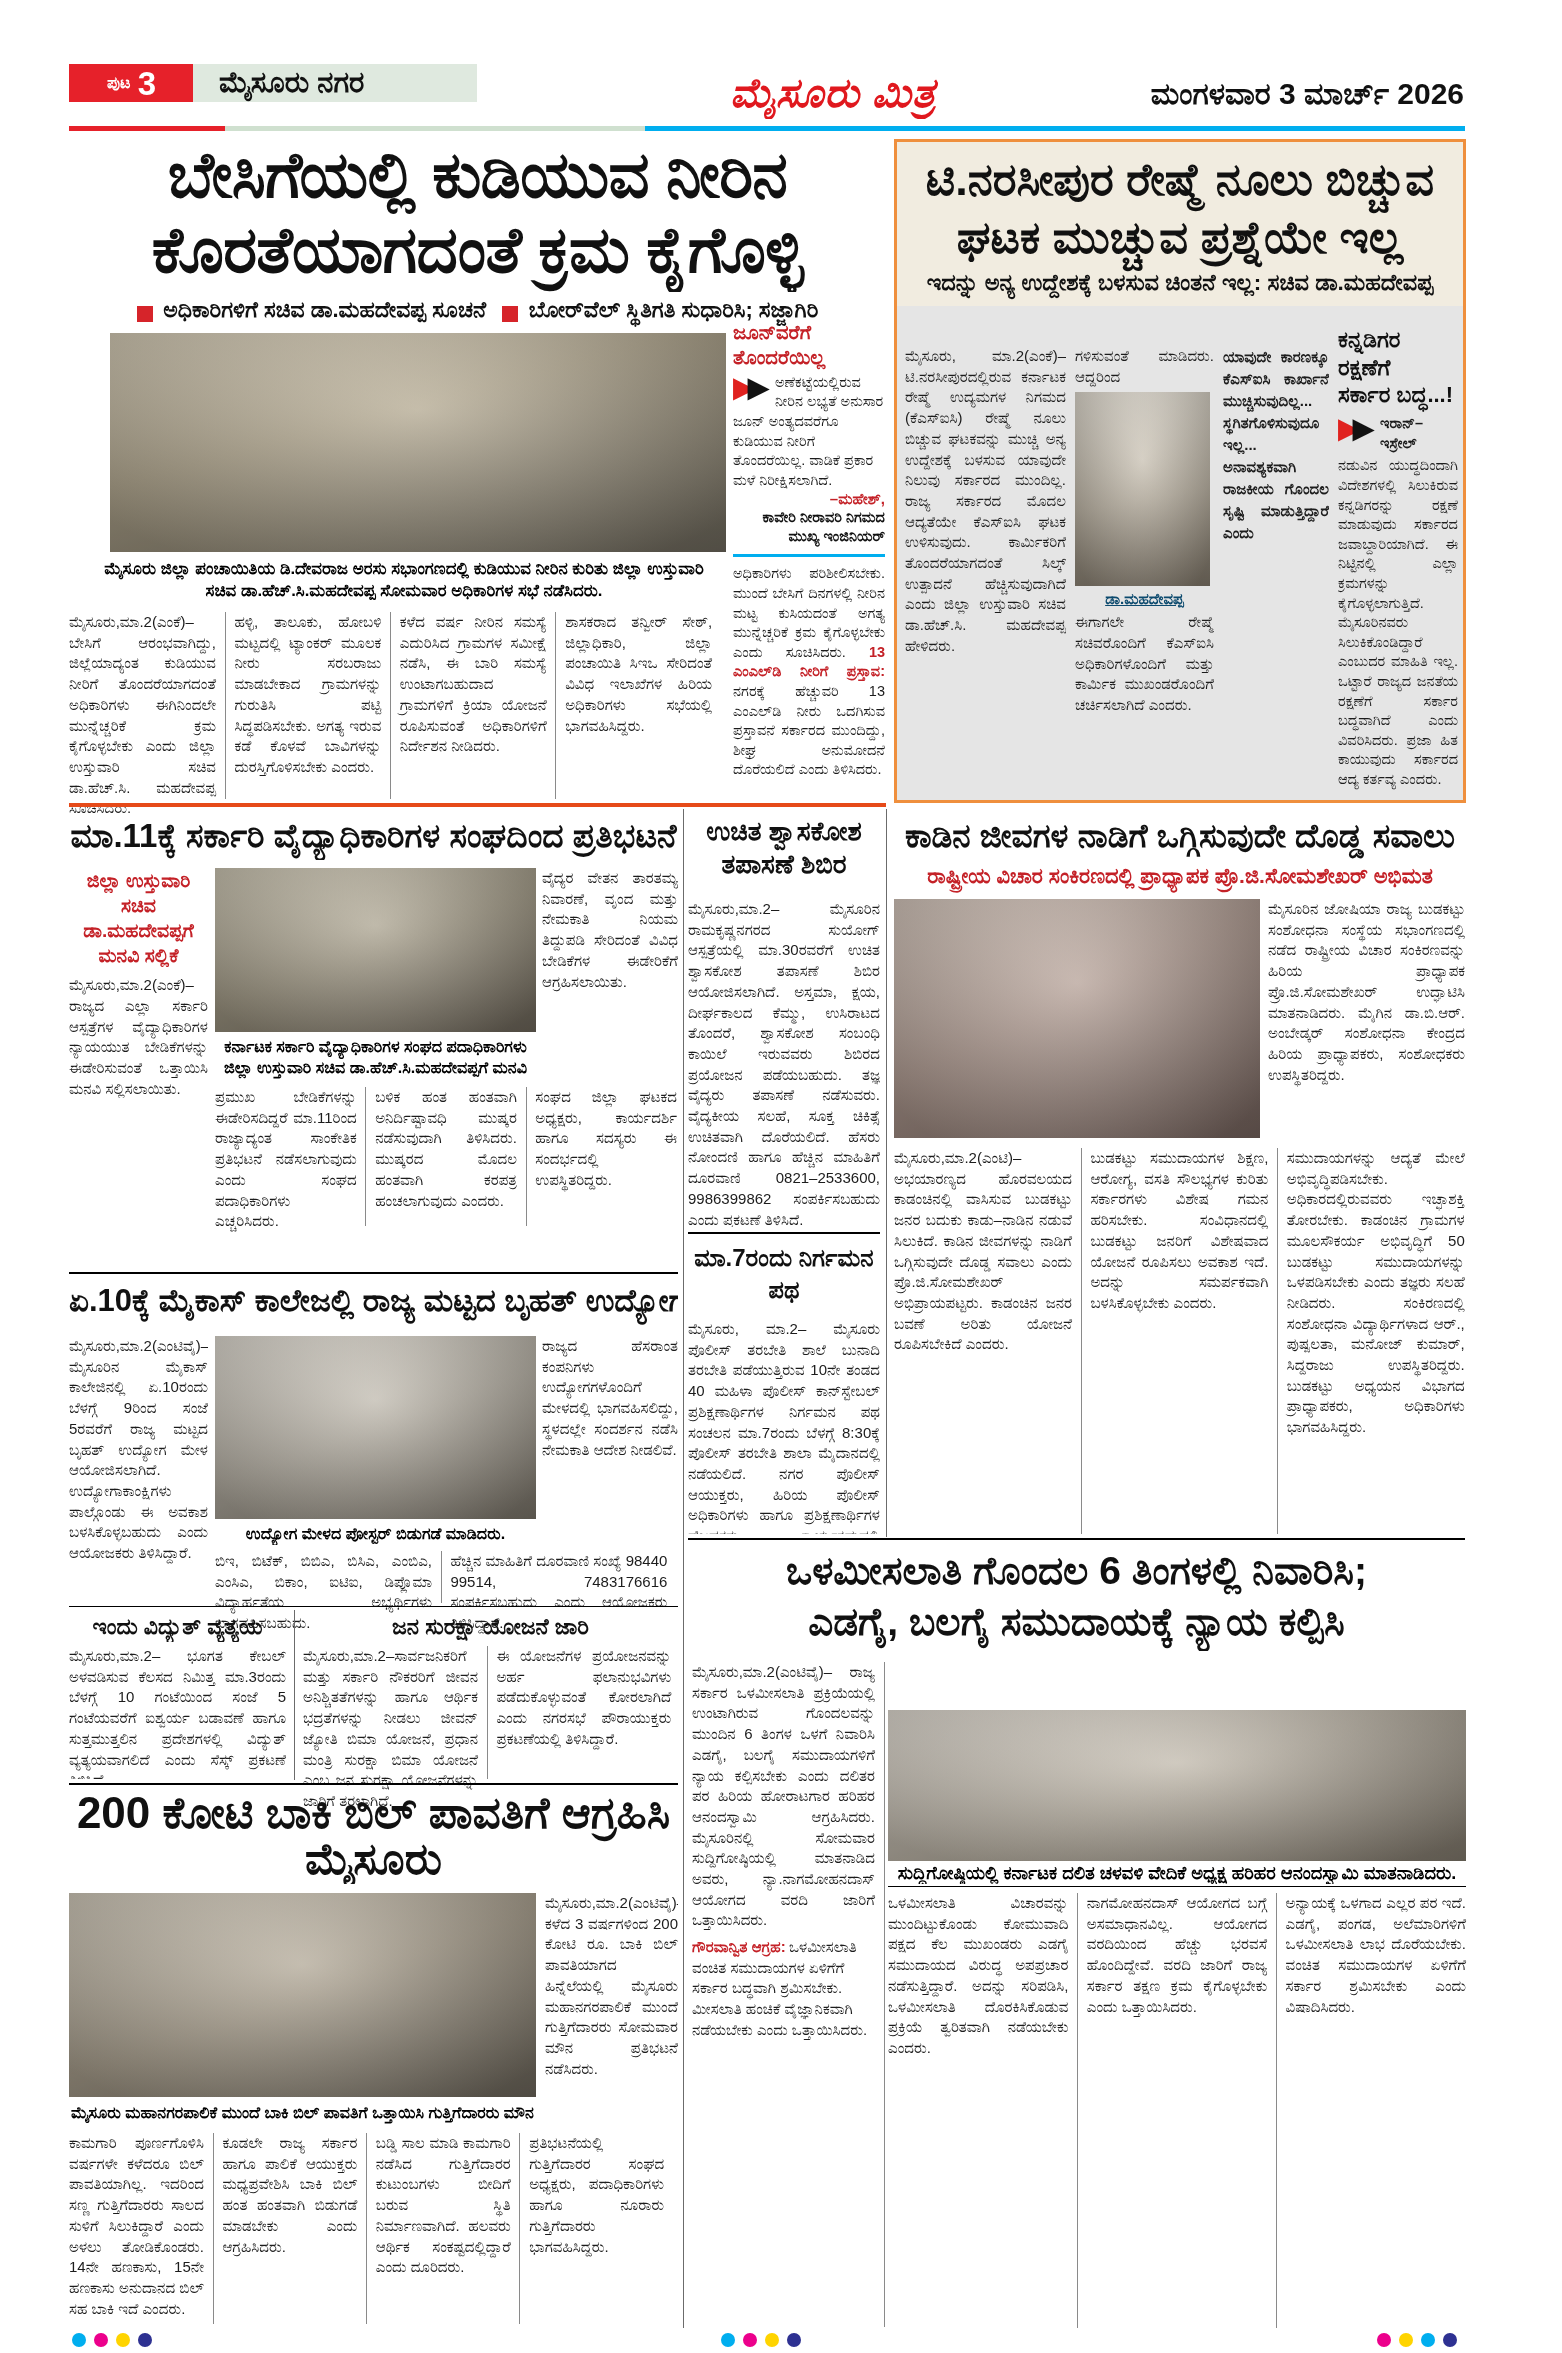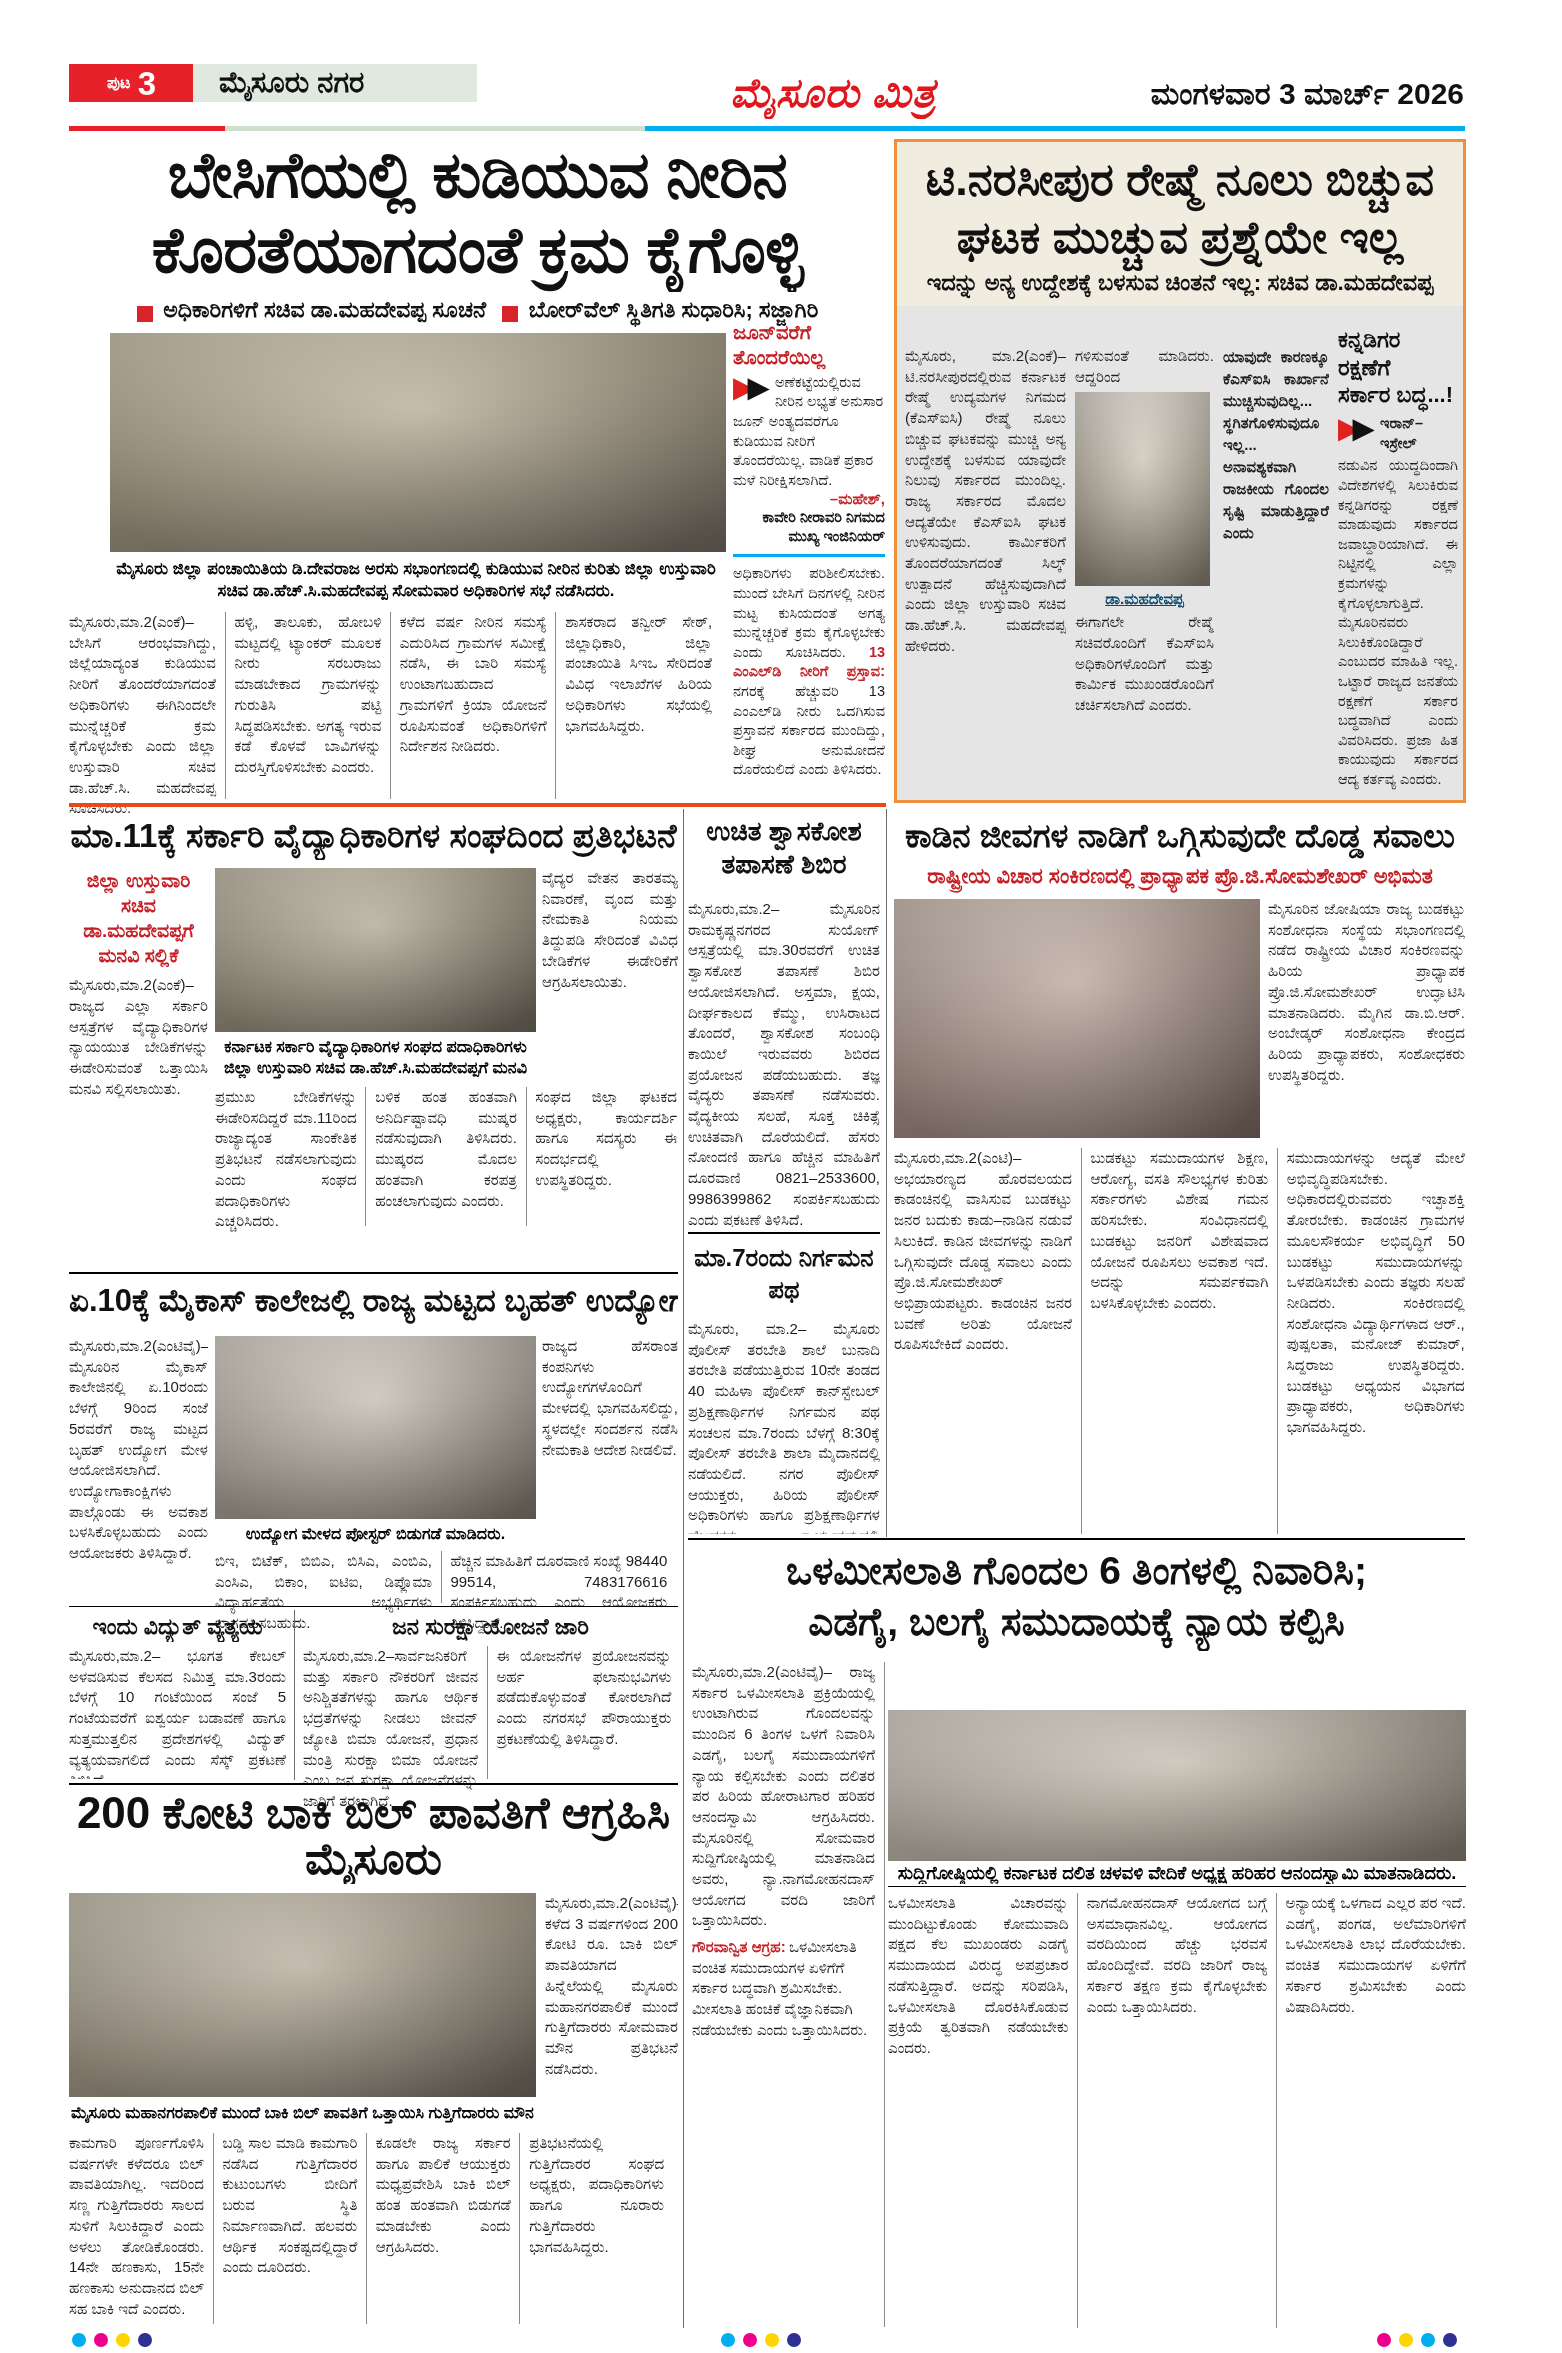--- a/index.html
+++ b/index.html
@@ -63,21 +63,21 @@
     <div class="hl-xxl">ಬೇಸಿಗೆಯಲ್ಲಿ ಕುಡಿಯುವ ನೀರಿನ</div>
     <div class="hl-xxl">ಕೊರತೆಯಾಗದಂತೆ ಕ್ರಮ ಕೈಗೊಳ್ಳಿ</div>
   </div>
   <div class="abs ctr" style="left:69px;top:297px;width:817px;height:30px;white-space:nowrap;">
     <span class="sq" style="margin-left:0;"></span>
     <span class="deck">ಅಧಿಕಾರಿಗಳಿಗೆ ಸಚಿವ ಡಾ.ಮಹದೇವಪ್ಪ ಸೂಚನೆ</span>
     <span class="sq"></span>
     <span class="deck">ಬೋರ್‌ವೆಲ್ ಸ್ಥಿತಿಗತಿ ಸುಧಾರಿಸಿ; ಸಜ್ಜಾಗಿರಿ</span>
   </div>
   <div class="photo" style="left:110px;top:333px;width:616px;height:219px;background:linear-gradient(165deg,#d9cfb8 0%,#b3a88f 40%,#6f6a5e 100%);"></div>
-  <div class="abs cap" style="left:108px;top:558px;width:616px;height:46px;">ಮೈಸೂರು ಜಿಲ್ಲಾ ಪಂಚಾಯಿತಿಯ ಡಿ.ದೇವರಾಜ ಅರಸು ಸಭಾಂಗಣದಲ್ಲಿ ಕುಡಿಯುವ ನೀರಿನ ಕುರಿತು ಜಿಲ್ಲಾ ಉಸ್ತುವಾರಿ ಸಚಿವ ಡಾ.ಹೆಚ್.ಸಿ.ಮಹದೇವಪ್ಪ ಸೋಮವಾರ ಅಧಿಕಾರಿಗಳ ಸಭೆ ನಡೆಸಿದರು.</div>
+  <div class="abs cap" style="left:96px;top:558px;width:616px;height:46px;">ಮೈಸೂರು ಜಿಲ್ಲಾ ಪಂಚಾಯಿತಿಯ ಡಿ.ದೇವರಾಜ ಅರಸು ಸಭಾಂಗಣದಲ್ಲಿ ಕುಡಿಯುವ ನೀರಿನ ಕುರಿತು ಜಿಲ್ಲಾ ಉಸ್ತುವಾರಿ ಸಚಿವ ಡಾ.ಹೆಚ್.ಸಿ.ಮಹದೇವಪ್ಪ ಸೋಮವಾರ ಅಧಿಕಾರಿಗಳ ಸಭೆ ನಡೆಸಿದರು.</div>
 
   <div class="abs" style="left:733px;top:320px;width:152px;height:475px;">
     <div class="sidebox-title">ಜೂನ್‌ವರೆಗೆ ತೊಂದರೆಯಿಲ್ಲ</div>
     <div style="margin-top:2.9px;">
       <span class="arrow2" style="float:left;">
           <span class="a1">▶</span>
           <span class="a2">▶</span>
         </span>
       <span class="body-s" style="display:inline;">ಅಣೆಕಟ್ಟೆಯಲ್ಲಿರುವ ನೀರಿನ ಲಭ್ಯತೆ ಅನುಸಾರ ಜೂನ್ ಅಂತ್ಯದವರೆಗೂ ಕುಡಿಯುವ ನೀರಿಗೆ ತೊಂದರೆಯಿಲ್ಲ. ವಾಡಿಕೆ ಪ್ರಕಾರ ಮಳೆ ನಿರೀಕ್ಷಿಸಲಾಗಿದೆ.</span>
     </div>
@@ -199,22 +199,22 @@
   <div class="hrule" style="left:69px;top:1783px;width:609px;"></div>
   <div class="abs ctr" style="left:69px;top:1790px;width:609px;height:94px;">
     <div class="hl-md">200 ಕೋಟಿ ಬಾಕಿ ಬಿಲ್ ಪಾವತಿಗೆ ಆಗ್ರಹಿಸಿ ಮೈಸೂರು</div>
     <div class="hl-md">ನಗರಪಾಲಿಕೆ ಮುಂದೆ ಗುತ್ತಿಗೆದಾರರು ಮೌನ ಪ್ರತಿಭಟನೆ</div>
   </div>
   <div class="photo" style="left:69px;top:1893px;width:467px;height:204px;background:linear-gradient(160deg,#d5cdbd 0%,#a99f8d 50%,#6d675c 100%);"></div>
   <div class="abs cap" style="left:69px;top:2102px;width:467px;height:23px;font-size:16px;">ಮೈಸೂರು ಮಹಾನಗರಪಾಲಿಕೆ ಮುಂದೆ ಬಾಕಿ ಬಿಲ್ ಪಾವತಿಗೆ ಒತ್ತಾಯಿಸಿ ಗುತ್ತಿಗೆದಾರರು ಮೌನ ಪ್ರತಿಭಟನೆ ನಡೆಸಿದರು.</div>
   <div class="abs body-t" style="left:545px;top:1893px;width:133px;height:230px;">ಮೈಸೂರು,ಮಾ.2(ಎಂಟಿವೈ)– ಕಳೆದ 3 ವರ್ಷಗಳಿಂದ 200 ಕೋಟಿ ರೂ. ಬಾಕಿ ಬಿಲ್ ಪಾವತಿಯಾಗದ ಹಿನ್ನೆಲೆಯಲ್ಲಿ ಮೈಸೂರು ಮಹಾನಗರಪಾಲಿಕೆ ಮುಂದೆ ಗುತ್ತಿಗೆದಾರರು ಸೋಮವಾರ ಮೌನ ಪ್ರತಿಭಟನೆ ನಡೆಸಿದರು.</div>
   <div class="cols" style="left:69px;top:2133px;width:609px;height:191px;">
     <div class="col body-t" style="width:135px;">ಕಾಮಗಾರಿ ಪೂರ್ಣಗೊಳಿಸಿ ವರ್ಷಗಳೇ ಕಳೆದರೂ ಬಿಲ್ ಪಾವತಿಯಾಗಿಲ್ಲ. ಇದರಿಂದ ಸಣ್ಣ ಗುತ್ತಿಗೆದಾರರು ಸಾಲದ ಸುಳಿಗೆ ಸಿಲುಕಿದ್ದಾರೆ ಎಂದು ಅಳಲು ತೋಡಿಕೊಂಡರು. 14ನೇ ಹಣಕಾಸು, 15ನೇ ಹಣಕಾಸು ಅನುದಾನದ ಬಿಲ್ ಸಹ ಬಾಕಿ ಇದೆ ಎಂದರು.</div>
+    <div class="col body-t" style="width:135px;">ಕೂಡಲೇ ರಾಜ್ಯ ಸರ್ಕಾರ ಹಾಗೂ ಪಾಲಿಕೆ ಆಯುಕ್ತರು ಮಧ್ಯಪ್ರವೇಶಿಸಿ ಬಾಕಿ ಬಿಲ್ ಹಂತ ಹಂತವಾಗಿ ಬಿಡುಗಡೆ ಮಾಡಬೇಕು ಎಂದು ಆಗ್ರಹಿಸಿದರು.</div>
     <div class="col body-t" style="width:135px;">ಬಡ್ಡಿ ಸಾಲ ಮಾಡಿ ಕಾಮಗಾರಿ ನಡೆಸಿದ ಗುತ್ತಿಗೆದಾರರ ಕುಟುಂಬಗಳು ಬೀದಿಗೆ ಬರುವ ಸ್ಥಿತಿ ನಿರ್ಮಾಣವಾಗಿದೆ. ಹಲವರು ಆರ್ಥಿಕ ಸಂಕಷ್ಟದಲ್ಲಿದ್ದಾರೆ ಎಂದು ದೂರಿದರು.</div>
-    <div class="col body-t" style="width:135px;">ಕೂಡಲೇ ರಾಜ್ಯ ಸರ್ಕಾರ ಹಾಗೂ ಪಾಲಿಕೆ ಆಯುಕ್ತರು ಮಧ್ಯಪ್ರವೇಶಿಸಿ ಬಾಕಿ ಬಿಲ್ ಹಂತ ಹಂತವಾಗಿ ಬಿಡುಗಡೆ ಮಾಡಬೇಕು ಎಂದು ಆಗ್ರಹಿಸಿದರು.</div>
     <div class="col body-t" style="width:135px;">ಪ್ರತಿಭಟನೆಯಲ್ಲಿ ಗುತ್ತಿಗೆದಾರರ ಸಂಘದ ಅಧ್ಯಕ್ಷರು, ಪದಾಧಿಕಾರಿಗಳು ಹಾಗೂ ನೂರಾರು ಗುತ್ತಿಗೆದಾರರು ಭಾಗವಹಿಸಿದ್ದರು.</div>
   </div>
 
   <div class="hrule" style="left:688px;top:1538px;width:777px;"></div>
   <div class="abs ctr" style="left:688px;top:1545px;width:777px;height:106px;">
     <div style="font-size:39px;line-height:51px;font-weight:800;">ಒಳಮೀಸಲಾತಿ ಗೊಂದಲ 6 ತಿಂಗಳಲ್ಲಿ ನಿವಾರಿಸಿ;</div>
     <div style="font-size:39px;line-height:51px;font-weight:800;">ಎಡಗೈ, ಬಲಗೈ ಸಮುದಾಯಕ್ಕೆ ನ್ಯಾಯ ಕಲ್ಪಿಸಿ</div>
   </div>
   <div class="abs" style="left:692px;top:1662px;width:183px;height:665px;border-right:0.7px solid #8a8a8a;padding-right:8.7px;">
     <div class="body-t">ಮೈಸೂರು,ಮಾ.2(ಎಂಟಿವೈ)– ರಾಜ್ಯ ಸರ್ಕಾರ ಒಳಮೀಸಲಾತಿ ಪ್ರಕ್ರಿಯೆಯಲ್ಲಿ ಉಂಟಾಗಿರುವ ಗೊಂದಲವನ್ನು ಮುಂದಿನ 6 ತಿಂಗಳ ಒಳಗೆ ನಿವಾರಿಸಿ ಎಡಗೈ, ಬಲಗೈ ಸಮುದಾಯಗಳಿಗೆ ನ್ಯಾಯ ಕಲ್ಪಿಸಬೇಕು ಎಂದು ದಲಿತರ ಪರ ಹಿರಿಯ ಹೋರಾಟಗಾರ ಹರಿಹರ ಆನಂದಸ್ವಾಮಿ ಆಗ್ರಹಿಸಿದರು. ಮೈಸೂರಿನಲ್ಲಿ ಸೋಮವಾರ ಸುದ್ದಿಗೋಷ್ಠಿಯಲ್ಲಿ ಮಾತನಾಡಿದ ಅವರು, ನ್ಯಾ.ನಾಗಮೋಹನದಾಸ್ ಆಯೋಗದ ವರದಿ ಜಾರಿಗೆ ಒತ್ತಾಯಿಸಿದರು.</div>

